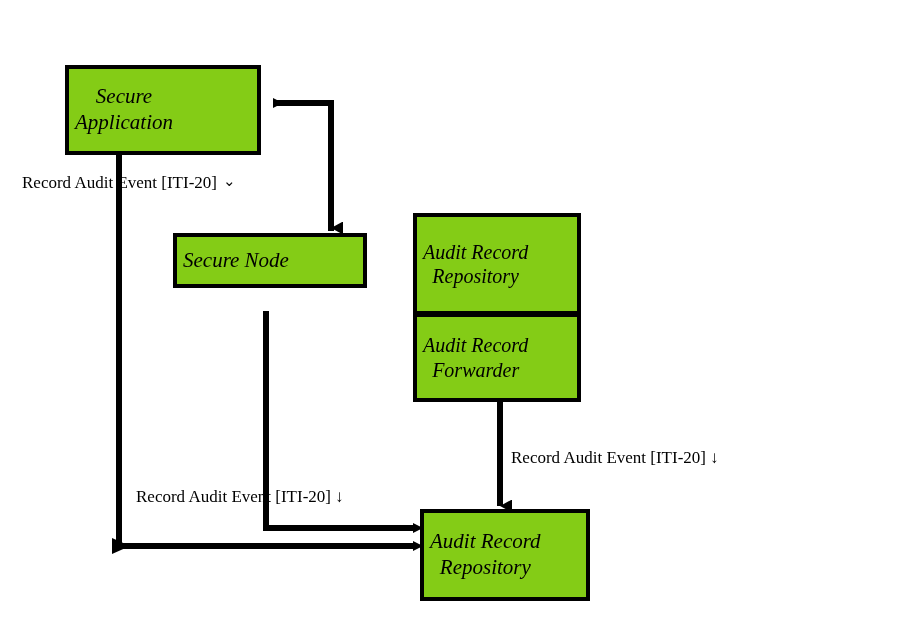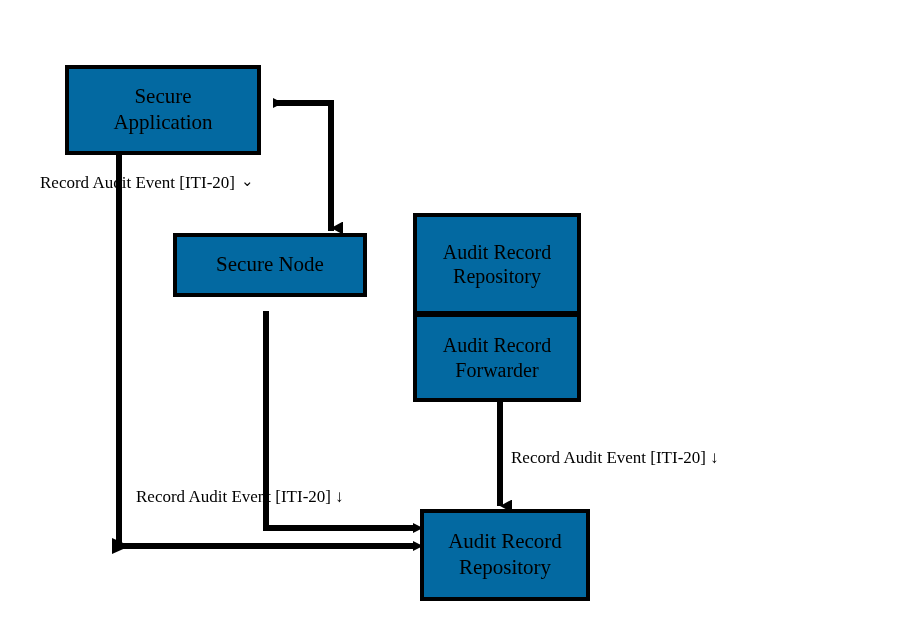--- a/index.html
+++ b/index.html
@@ -20,27 +20,28 @@
   }
   #diagram-canvas svg {
     position: absolute;
     left: 0;
     top: 0;
   }
   .node-box {
     position: absolute;
     box-sizing: border-box;
     border: 4px solid #000000;
-    background: #0369a1;
+    background: #84cc16;
     display: flex;
     align-items: center;
-    justify-content: center;
+    justify-content: flex-start;
     text-align: center;
     line-height: 1.22;
     color: #000000;
+    font-style: italic;
   }
   .node-box .node-label {
     display: block;
     white-space: pre-line;
     padding: 0 6px;
   }
   .edge-label {
     position: absolute;
     color: #000000;
     white-space: nowrap;
@@ -51,28 +52,28 @@
     padding-left: 4px;
   }
   .arrow-glyph.small {
     font-size: 15px;
     vertical-align: 2px;
     padding-left: 6px;
   }
 
   
   #node-secure-application { left: 65px;  top: 65px;  width: 196px; height: 90px;  font-size: 21px; }
-  #node-secure-node        { left: 173px; top: 233px; width: 194px; height: 64px;  font-size: 21px; }
+  #node-secure-node        { left: 173px; top: 233px; width: 194px; height: 55px;  font-size: 21px; }
   #node-audit-repo-top     { left: 413px; top: 213px; width: 168px; height: 102px; font-size: 20px; }
   #node-audit-forwarder    { left: 413px; top: 313px; width: 168px; height: 89px;  font-size: 20px; }
   #node-audit-repo-bottom  { left: 420px; top: 509px; width: 170px; height: 92px;  font-size: 21px; }
 
   
   #label-node-authentication { left: 343px; top: 117px; font-size: 17px; }
-  #label-record-audit-top    { left: 40px;  top: 173px; font-size: 17px; }
+  #label-record-audit-top    { left: 22px;  top: 173px; font-size: 17px; }
   #label-record-audit-mid    { left: 136px; top: 488px; font-size: 17px; }
   #label-record-audit-right  { left: 511px; top: 449px; font-size: 17px; }
 </style>
 </head>
 <body>
 
 <div id="diagram-canvas">
 
   <svg width="921" height="642" viewBox="0 0 921 642">
     <defs>

